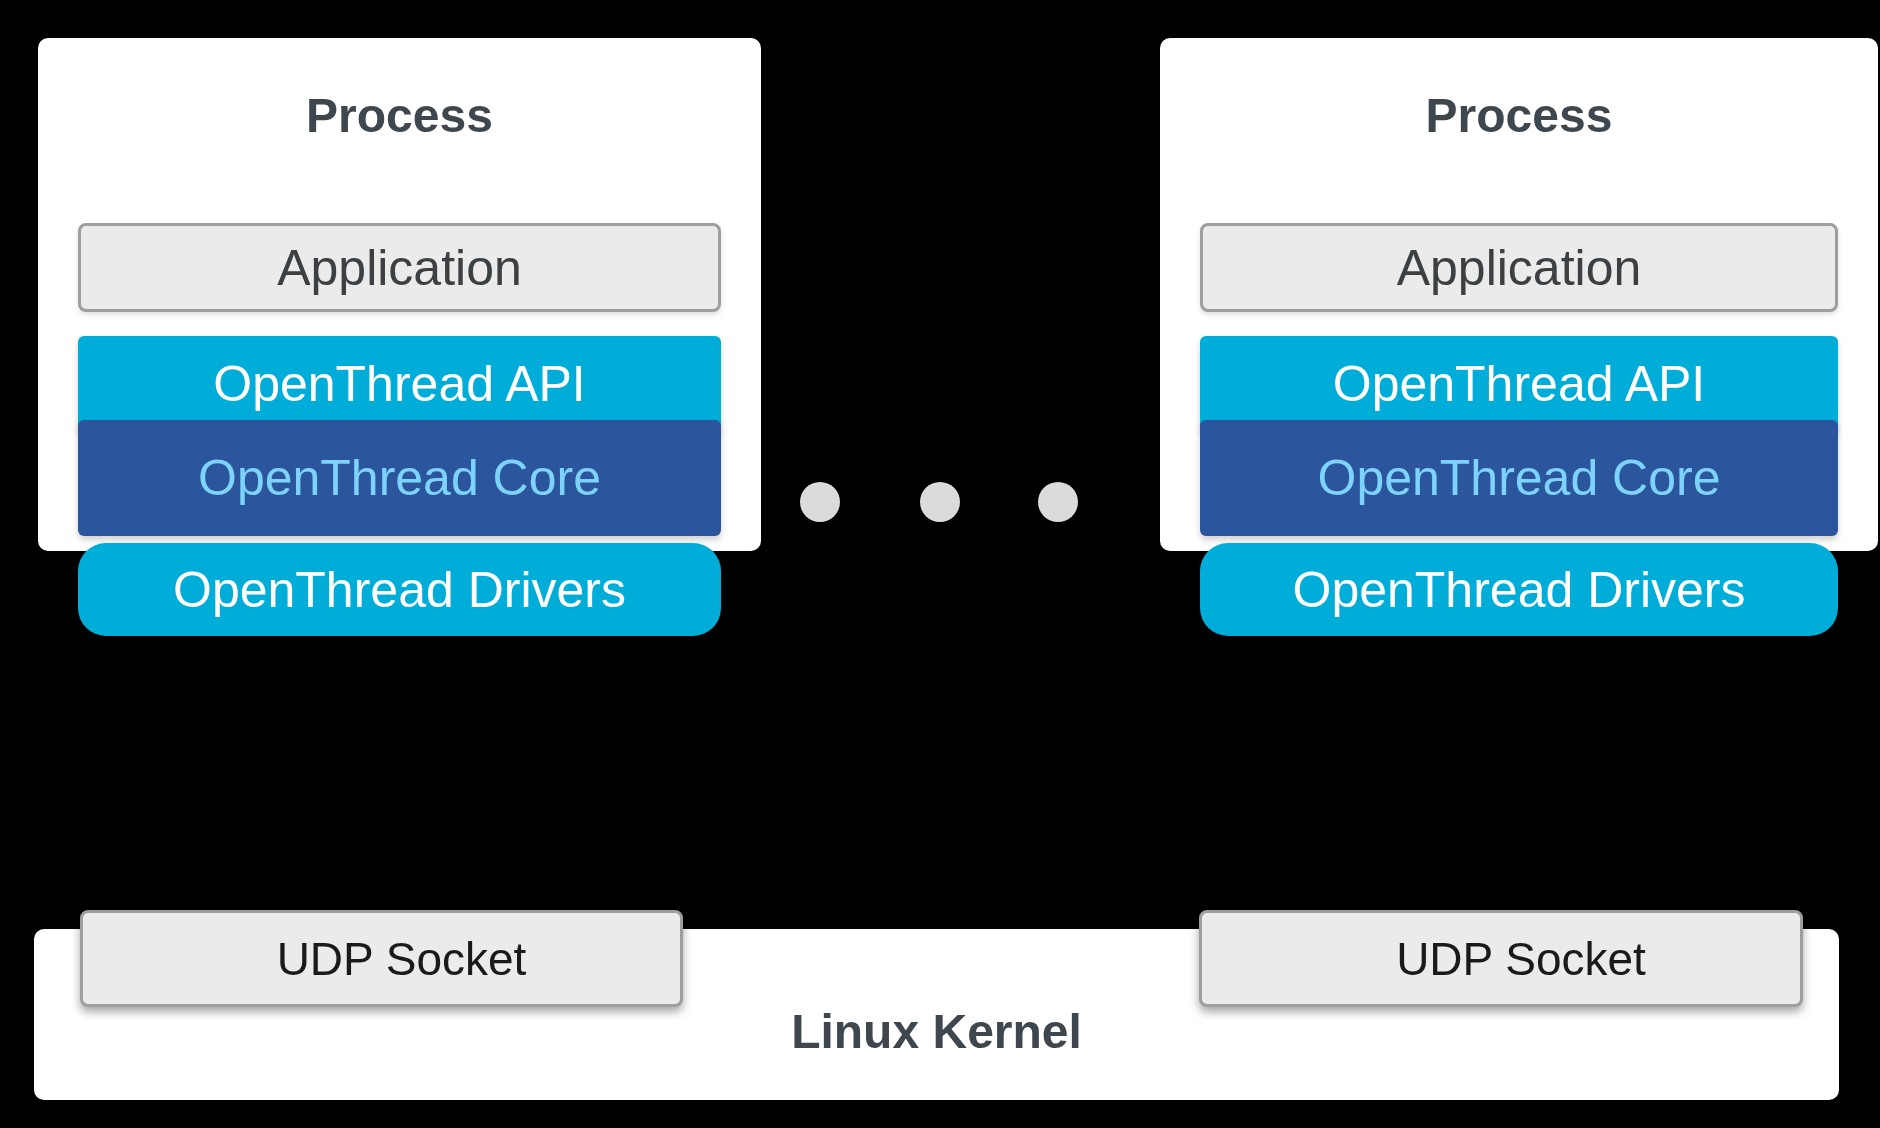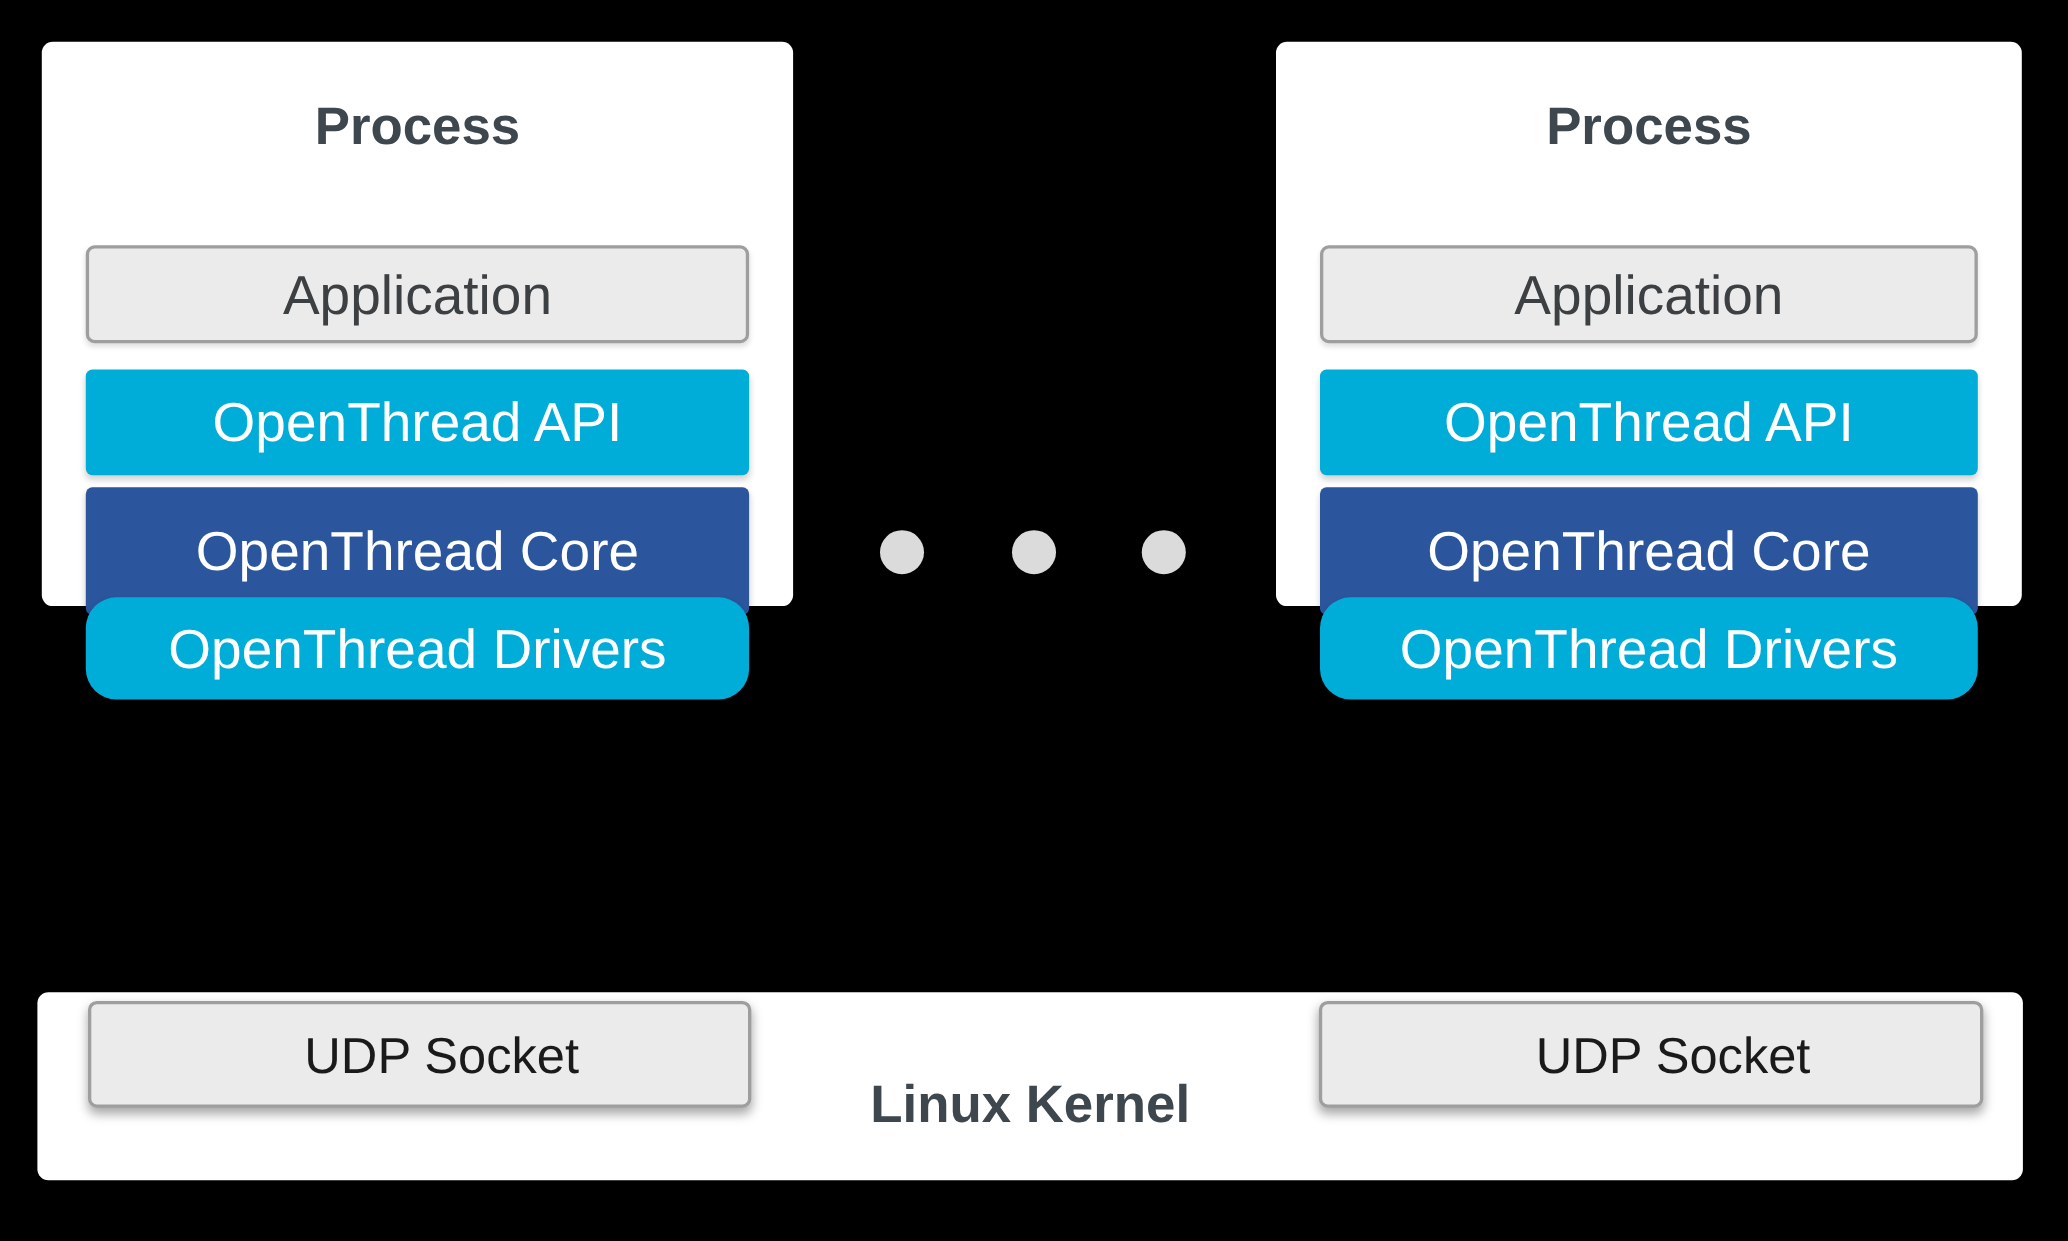--- a/index.html
+++ b/index.html
@@ -1,57 +1,57 @@
 <!DOCTYPE html>
 <html><head>
 <meta charset="utf-8">
 <style>
   html,body{margin:0;padding:0;background:#000;}
   #stage{
     position:relative;width:1880px;height:1128px;background:#000;overflow:hidden;
     font-family:"Liberation Sans", sans-serif;
   }
   .process-box{
-    position:absolute;top:38px;height:513px;background:#fff;border-radius:10px;
+    position:absolute;top:38px;height:513px;background:#fff;border-radius:10px;padding-left:40px;
   }
   #process-left{left:38px;width:683px;}
   #process-right{left:1160px;width:678px;}
   .process-title{
     position:absolute;top:50px;left:0;right:0;height:56px;line-height:56px;
     text-align:center;font-size:48px;font-weight:bold;color:#3F474E;
   }
   .layer{
     position:absolute;left:40px;right:40px;border-radius:6px;
     display:flex;align-items:center;justify-content:center;
     font-size:50px;box-sizing:border-box;
   }
   .layer-application{
     top:185px;height:89px;background:#EBEBEB;border:3px solid #9E9E9E;border-radius:8px;
     color:#3C4043;box-shadow:0 3px 5px rgba(0,0,0,0.12);
   }
   .layer-api{top:298px;height:96px;background:#00ADD8;color:#fff;box-shadow:0 4px 6px rgba(0,0,0,0.18);}
-  .layer-core{top:405px;height:116px;background:#2B559C;color:#ffffff;box-shadow:0 4px 6px rgba(0,0,0,0.18);}
+  .layer-core{top:382px;height:116px;background:#2B559C;color:#7dd3fc;box-shadow:0 4px 6px rgba(0,0,0,0.18);}
   .layer-drivers{top:505px;height:93px;background:#00ADD8;color:#fff;box-shadow:0 4px 6px rgba(0,0,0,0.18);border-radius:28px;}
   .up-arrow{
     position:absolute;top:603px;bottom:0;left:50%;width:30px;margin-left:-15px;
   }
   .arrow-head{
     position:absolute;top:0;left:0;width:0;height:0;
     border-left:15px solid transparent;border-right:15px solid transparent;
     border-bottom:40px solid #000;
   }
   .arrow-line{
     position:absolute;top:36px;bottom:0;left:50%;width:5px;margin-left:-2.5px;background:#000;
   }
   .dot{
     position:absolute;top:482px;width:40px;height:40px;border-radius:50%;background:#DBDBDB;
   }
   #dot-1{left:800px;} #dot-2{left:920px;} #dot-3{left:1038px;}
   #kernel-bar{
-    position:absolute;left:34px;top:902px;width:1805px;height:171px;
+    position:absolute;left:34px;top:929px;width:1805px;height:171px;
     background:#fff;border-radius:10px;
   }
   .kernel-label{
     position:absolute;top:75px;left:0;right:0;height:56px;line-height:56px;
     text-align:center;font-size:48px;font-weight:bold;color:#3F474E;
   }
   .udp-socket{
     position:absolute;top:910px;height:97px;box-sizing:border-box;
     background:#EBEBEB;border:3px solid #9E9E9E;border-radius:8px;
     display:flex;align-items:center;justify-content:center;

